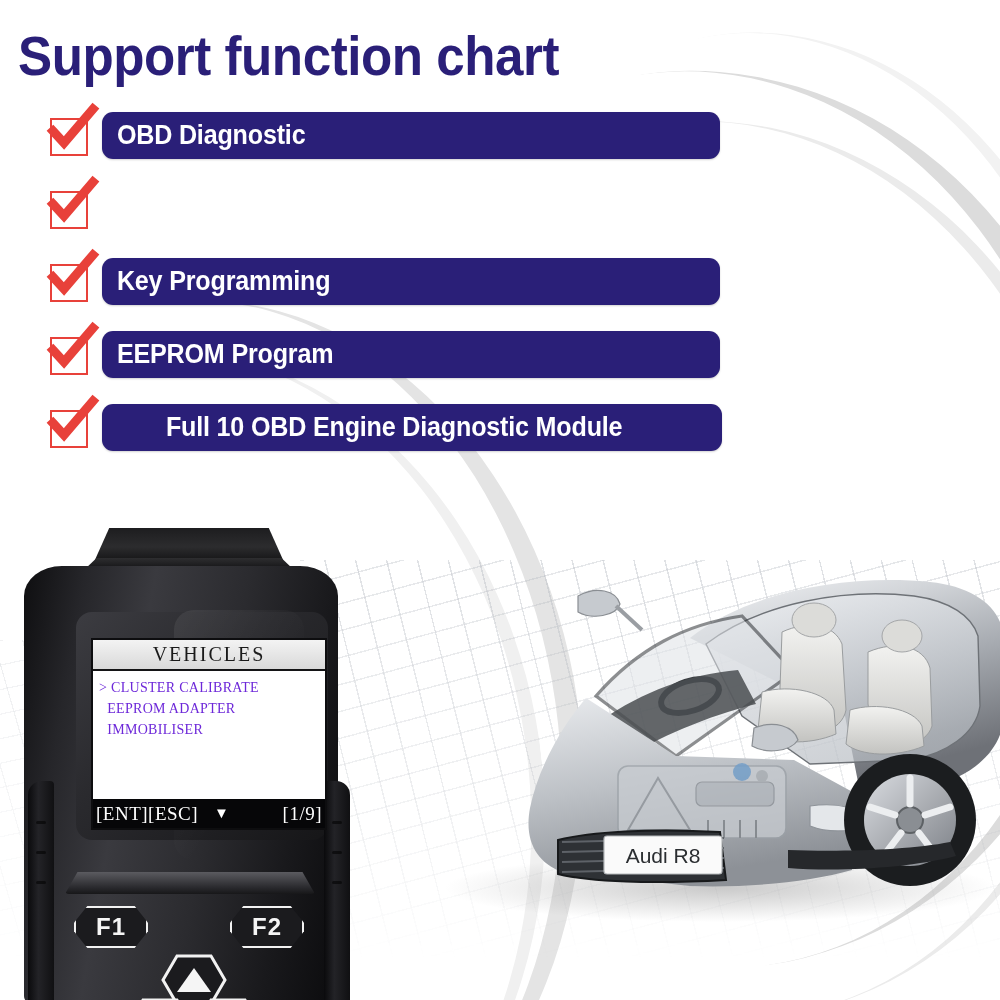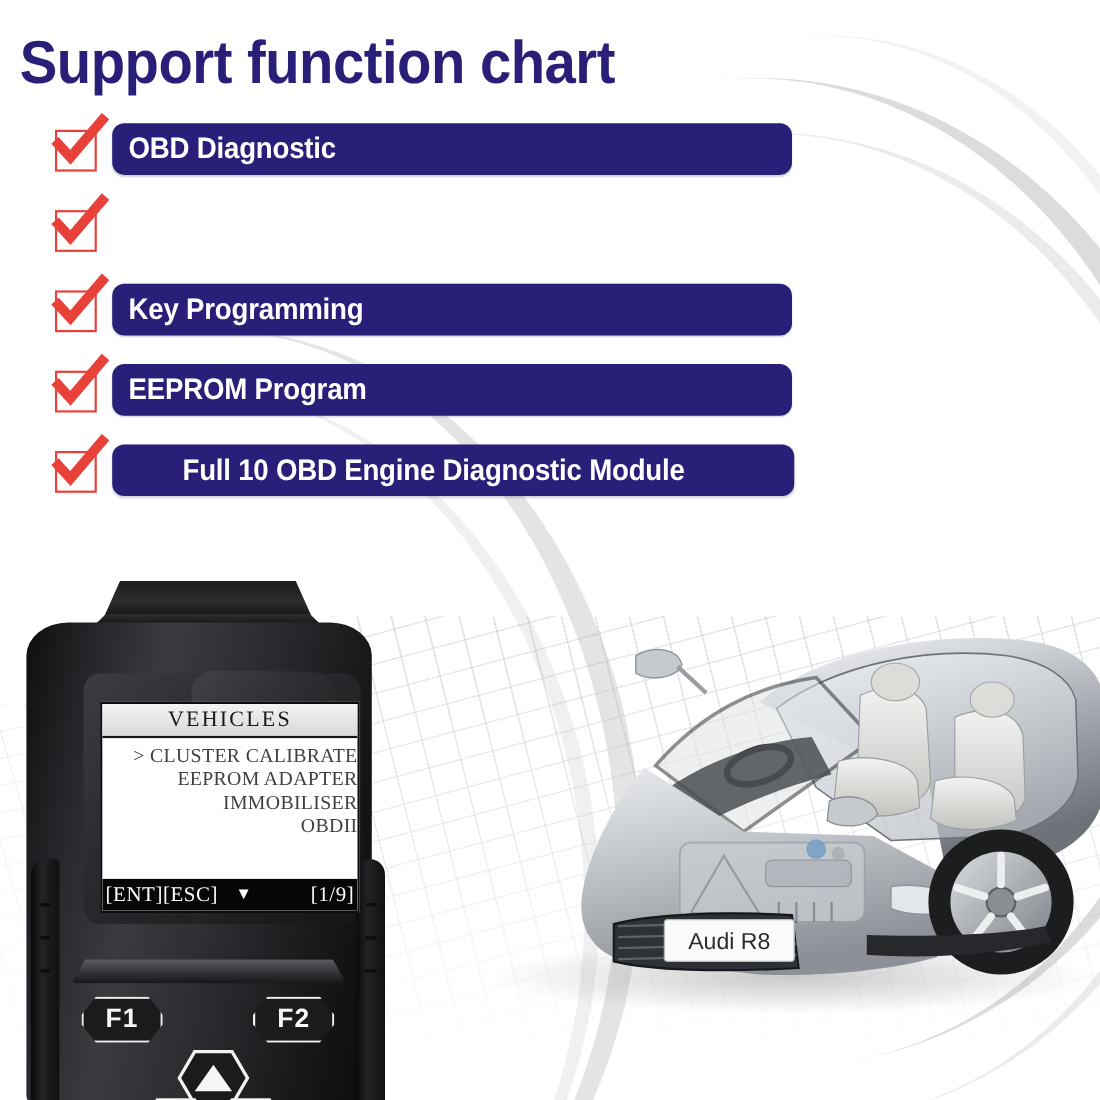--- a/index.html
+++ b/index.html
@@ -113,21 +113,21 @@
     background:#ffffff;border:2px solid #0d0d0f;box-sizing:border-box;
     font-family:"Liberation Serif", serif;overflow:hidden;
   }
   .lcd-title{
     height:29px;line-height:29px;text-align:center;
     background:linear-gradient(180deg,#f3f3f3,#d9d9d9);
     border-bottom:2px solid #141416;
     font-size:20px;letter-spacing:2px;color:#1a1a1a;font-weight:normal;
   }
   .lcd-list{padding:6px 0 0 6px;}
-  .lcd-item{font-size:18px;line-height:21px;color:#404040;white-space:nowrap;letter-spacing:.3px;text-align:right;}
+  .lcd-item{font-size:14px;line-height:21px;color:#6d28d9;white-space:nowrap;letter-spacing:.3px;}
   .lcd-bar{
     position:absolute;left:0;bottom:0;width:100%;height:29px;background:#060608;
     display:flex;align-items:center;color:#fff;font-size:19px;letter-spacing:.5px;
   }
   .lcd-bar .keys{padding-left:3px;}
   .lcd-bar .dn{margin-left:16px;font-size:15px;line-height:1;}
   .lcd-bar .pg{margin-left:auto;padding-right:3px;}
 
   
   .keypad{position:absolute;left:8px;top:318px;width:314px;height:160px;}
@@ -354,23 +354,20 @@
           <div class="lcd-item">
             <span>&gt;</span>
             <span>CLUSTER CALIBRATE</span>
           </div>
           <div class="lcd-item">
             <span style="visibility:hidden;">&gt;</span><span>EEPROM ADAPTER</span>
           </div>
           <div class="lcd-item">
             <span style="visibility:hidden;">&gt;</span><span>IMMOBILISER</span>
           </div>
-          <div class="lcd-item">
-            <span style="visibility:hidden;">&gt;</span><span>OBDII</span>
-          </div>
         </div>
         <div class="lcd-bar">
           <span class="keys">[ENT][ESC]</span>
           <span class="dn">▼</span>
           <span class="pg">[1/9]</span>
         </div>
       </div>
 
       <div class="keypad">
         <div class="kp-ridge"></div>

